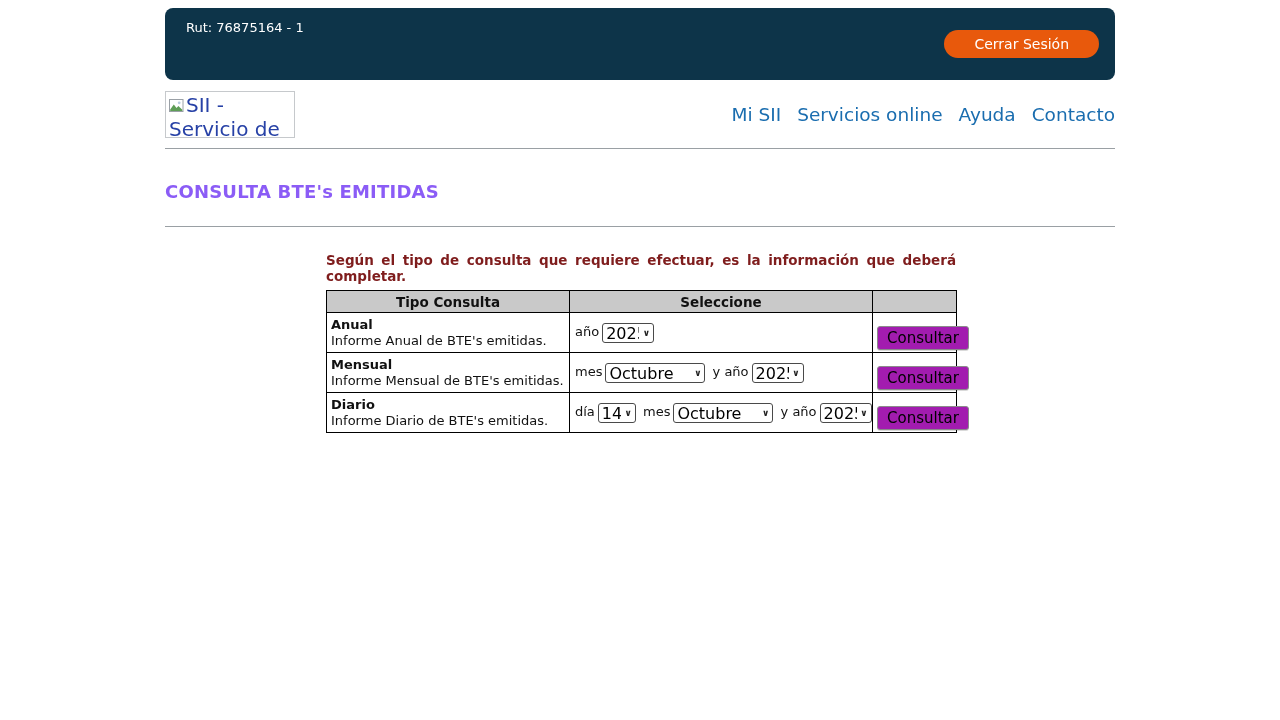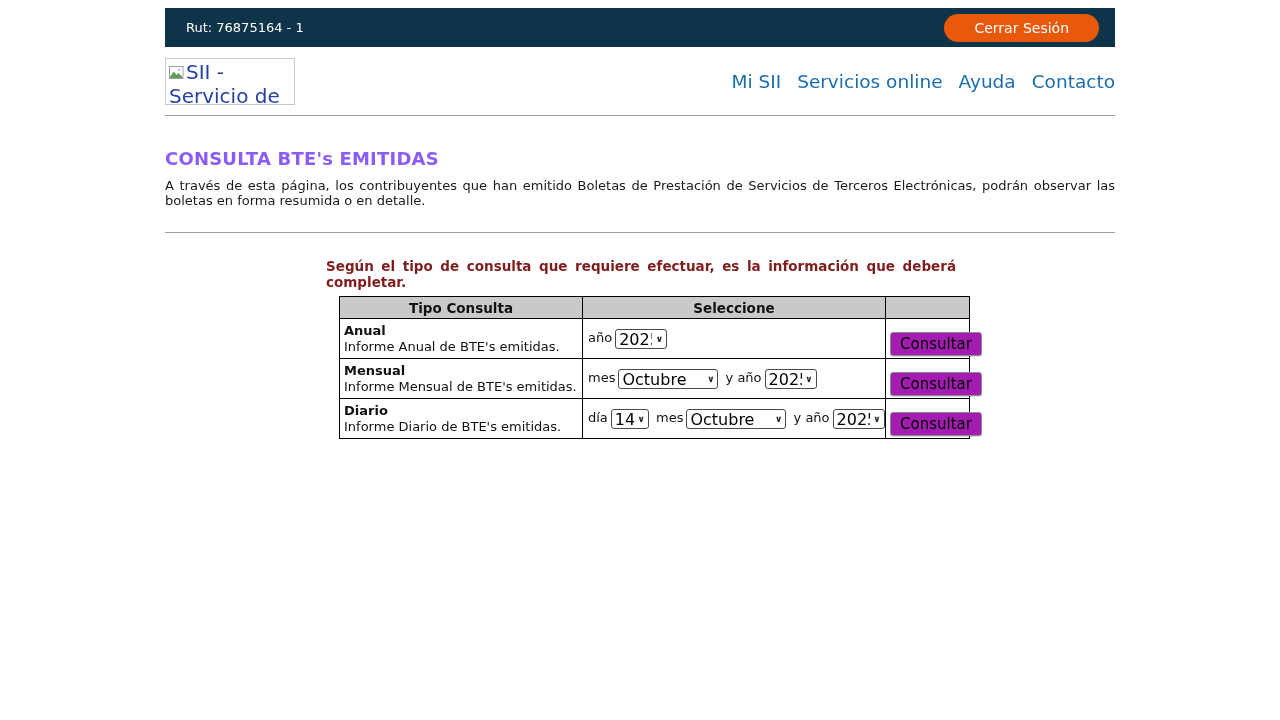--- a/index.html
+++ b/index.html
@@ -2,24 +2,25 @@
 <html><head>
 <meta charset="utf-8">
 <style>
   * { margin: 0; padding: 0; box-sizing: border-box; }
   html, body { background: #ffffff; width: 1280px; height: 720px; font-family: "DejaVu Sans", "Liberation Sans", sans-serif; }
   .container { width: 950px; margin: 0 auto; padding-top: 8px; }
 
   
   .topbar {
     background: #0d3449;
-    height: 39px;
+    height: 72px;
     display: flex;
     justify-content: space-between;
     padding: 0 16px 0 21px;
+    border-radius: 8px;
   }
   .rut { color: #ffffff; font-size: 13px; margin-top: 12px; }
   .logout-btn {
     align-self: center;
     background: #e8590c;
     color: #ffffff;
     border: none;
     border-radius: 15px;
     font-size: 14px;
     font-family: "DejaVu Sans", sans-serif;
@@ -86,21 +87,20 @@
     font-weight: bold;
     line-height: 15.5px;
     text-align: justify;
     color: #7f1d1d;
     margin-bottom: 6px;
   }
   table.consulta {
     border-collapse: collapse;
     width: 630px;
     table-layout: fixed;
-    margin-left: 13px;
   }
   table.consulta th {
     background: #c9c9c9;
     border: 1px solid #000;
     font-size: 13.5px;
     font-weight: bold;
     height: 22px;
     padding: 1px 0;
     color: #111;
   }
@@ -185,21 +185,20 @@
     <div class="nav">
       <a class="nav-item">Mi SII</a>
       <a class="nav-item">Servicios online</a>
       <a class="nav-item">Ayuda</a>
       <a class="nav-item">Contacto</a>
     </div>
   </div>
   <hr class="rule">
 
   <h1 class="page-title">CONSULTA BTE's EMITIDAS</h1>
-  <p class="page-desc">A través de esta página, los contribuyentes que han emitido Boletas de Prestación de Servicios de Terceros Electrónicas, podrán observar las boletas en forma resumida o en detalle.</p>
 
   <hr class="rule2">
 
   <div class="content">
     <p class="instruction">Según el tipo de consulta que requiere efectuar, es la información que deberá completar.</p>
 
     <table class="consulta">
       <colgroup>
           <col class="col-tipo">
           <col class="col-sel">

